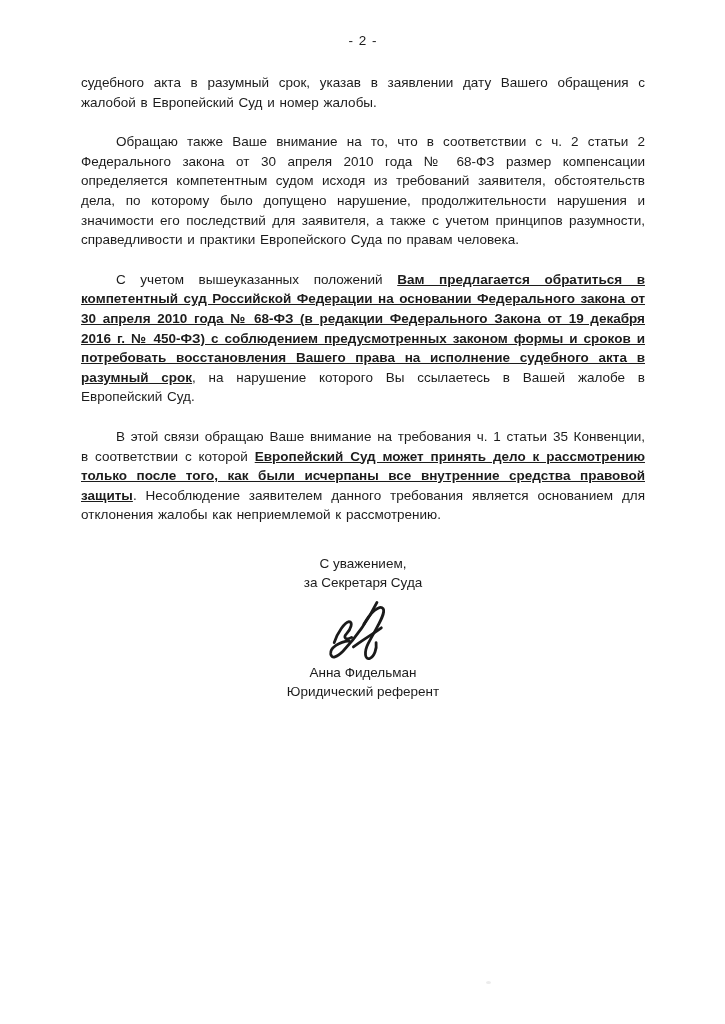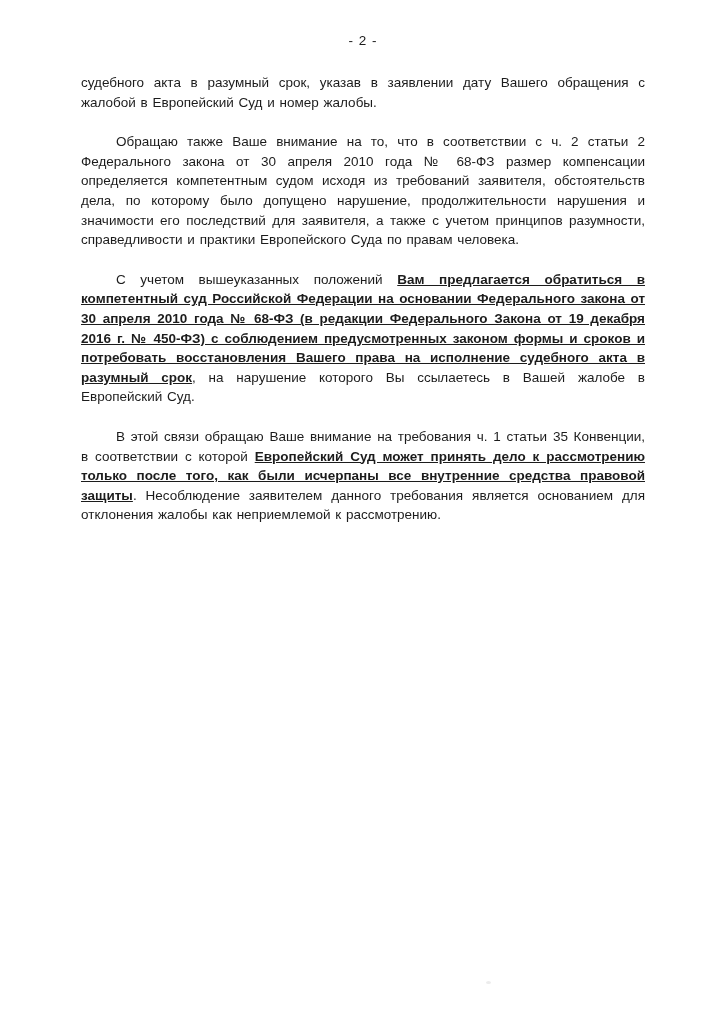--- a/index.html
+++ b/index.html
@@ -65,15 +65,33 @@
 
   <div class="page-number">- 2 -</div>
 
   <div class="body-text">
     <p class="para no-indent"><span>судебного акта в разумный срок, указав в заявлении дату Вашего обращения с жалобой в Европейский Суд и номер жалобы.</span></p>
     <p class="para"><span>Обращаю также Ваше внимание на то, что в соответствии с ч. 2 статьи 2 Федерального закона от 30 апреля 2010 года № 68-ФЗ размер компенсации определяется компетентным судом исходя из требований заявителя, обстоятельств дела, по которому было допущено нарушение, продолжительности нарушения и значимости его последствий для заявителя, а также с учетом принципов разумности, справедливости и практики Европейского Суда по правам человека.</span></p>
     <p class="para"><span>С учетом вышеуказанных положений </span><b>Вам предлагается обратиться в компетентный суд Российской Федерации на основании Федерального закона от 30 апреля 2010 года № 68-ФЗ (в редакции Федерального Закона от 19 декабря 2016 г. № 450-ФЗ) с соблюдением предусмотренных законом формы и сроков и потребовать восстановления Вашего права на исполнение судебного акта в разумный срок</b><span>, на нарушение которого Вы ссылаетесь в Вашей жалобе в Европейский Суд.</span></p>
     <p class="para"><span>В этой связи обращаю Ваше внимание на требования ч. 1 статьи 35 Конвенции, в соответствии с которой </span><b>Европейский Суд может принять дело к рассмотрению только после того, как были исчерпаны все внутренние средства правовой защиты</b><span>. Несоблюдение заявителем данного требования является основанием для отклонения жалобы как неприемлемой к рассмотрению.</span></p>
   </div>
 
+  <div class="closing">
+    <div>С уважением,</div>
+    <div>за Секретаря Суда</div>
+
+    <div class="signature">
+      <svg viewBox="0 0 110 82" width="96" height="72" aria-hidden="true">
+        <g fill="none" stroke="#1a1a1a" stroke-width="3.2" stroke-linecap="round">
+          <path d="M22 52 C26 40 34 29 39 28 C44 28 41 37 36 42 C32 46 35 50 42 46"></path>
+          <path d="M71 6 C62 24 48 45 32 62 C25 69 19 71 18 65 C17 58 28 51 39 50"></path>
+          <path d="M56 31 C63 18 74 8 78 13 C82 19 69 37 61 53 C56 63 57 72 63 70 C68 68 71 59 70 52"></path>
+          <path d="M44 57 C53 50 65 43 76 35"></path>
+        </g>
+      </svg>
+    </div>
+
+    <div>Анна Фидельман</div>
+    <div>Юридический референт</div>
+  </div>
 
   <div class="scan-artifact"></div>
 </div>
 
 </body></html>

